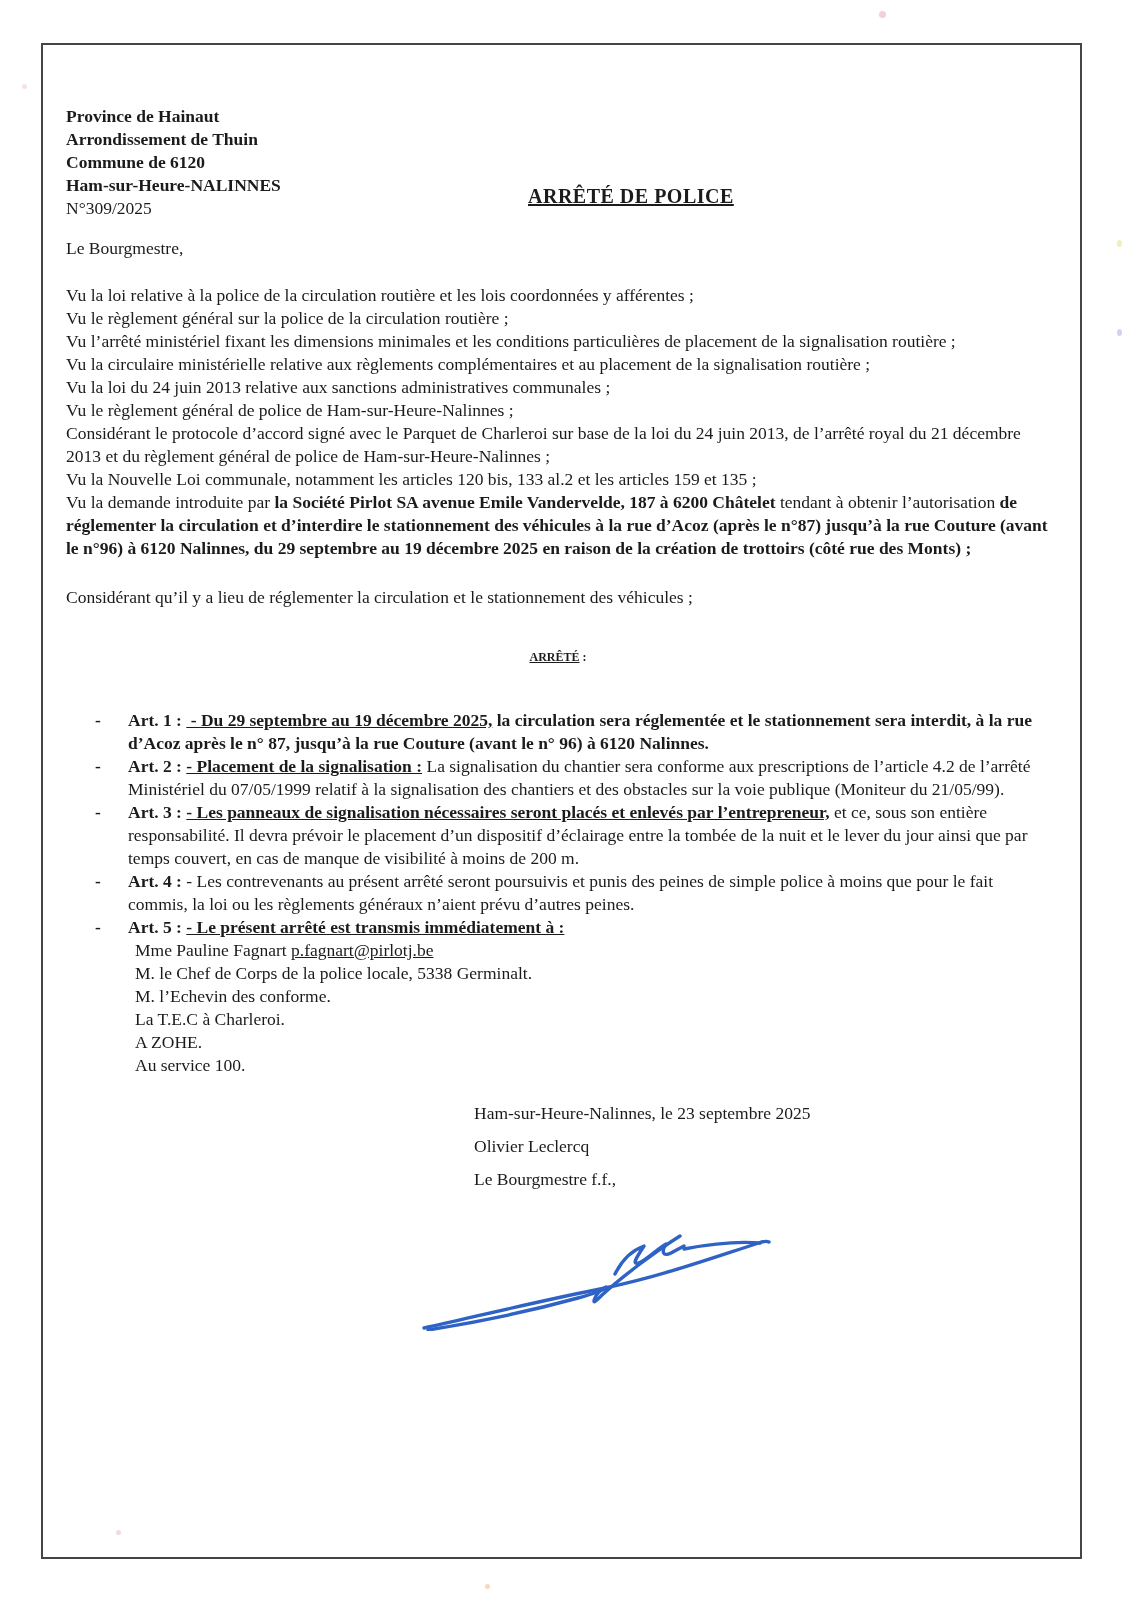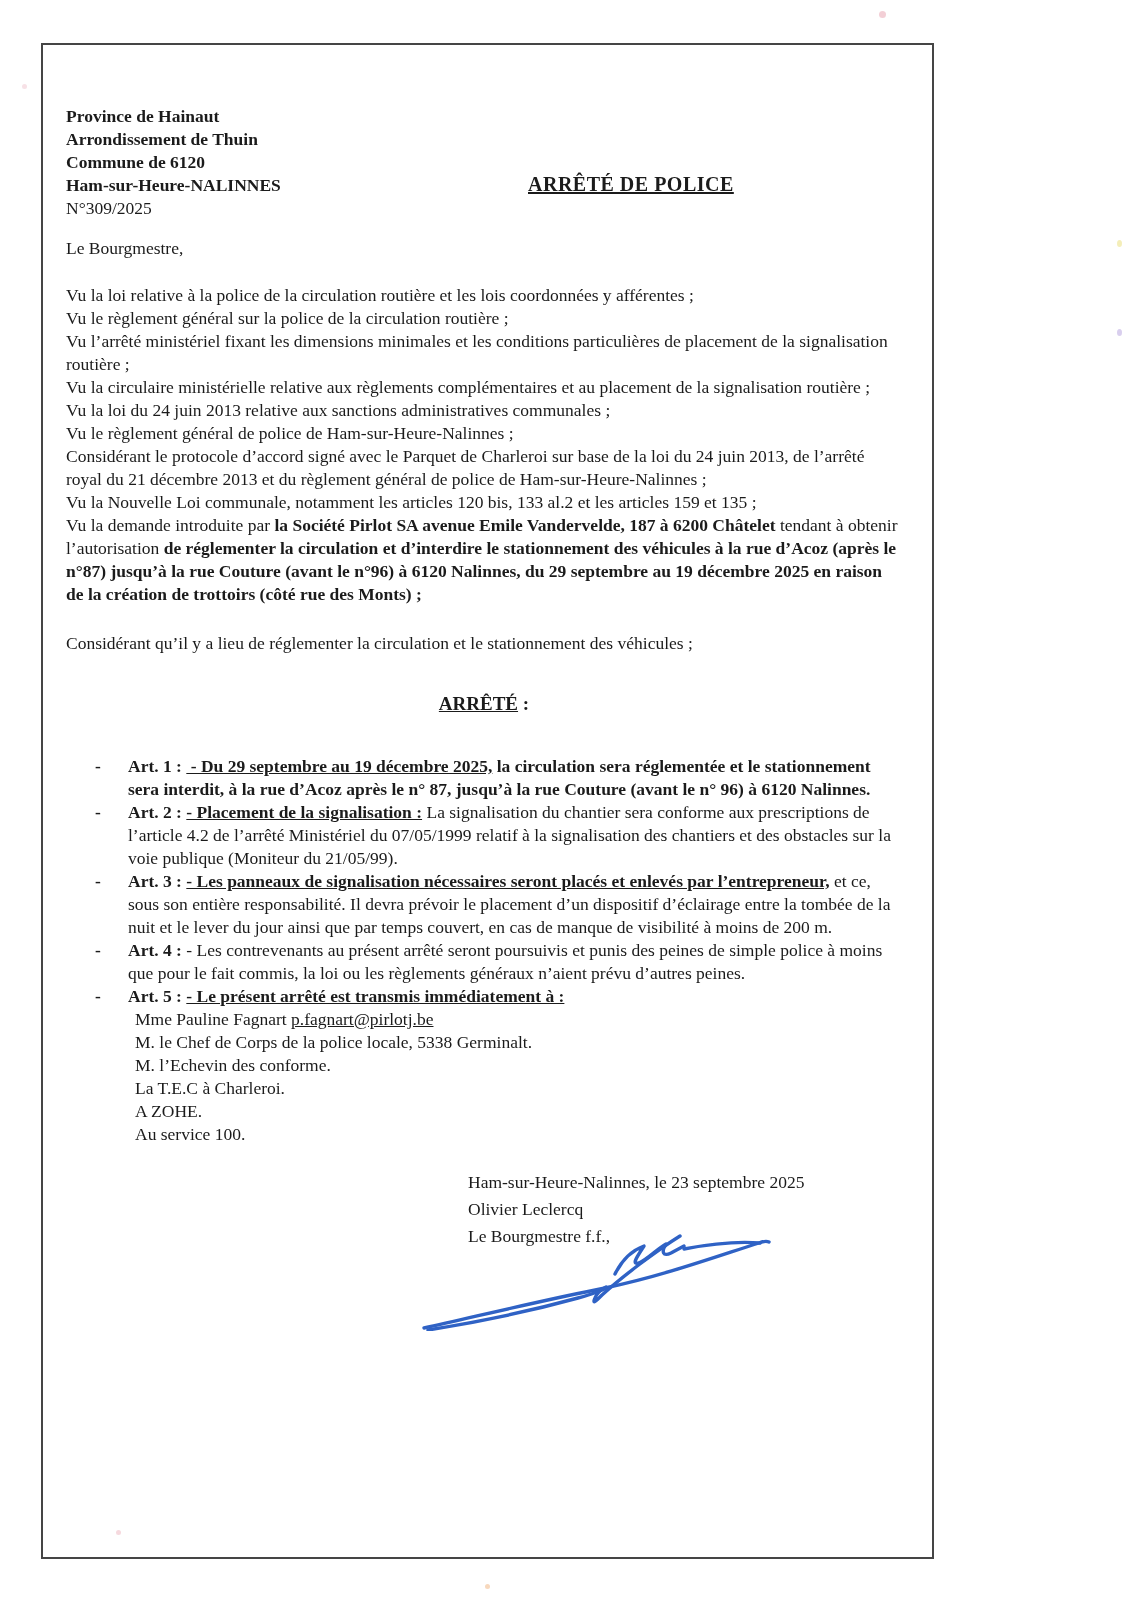--- a/index.html
+++ b/index.html
@@ -12,21 +12,21 @@
     height: 1600px;
     position: relative;
     font-family: "Liberation Serif", serif;
     color: #1b1b1b;
     overflow: hidden;
   }
   .page-frame {
     position: absolute;
     left: 41px;
     top: 43px;
-    width: 893px;
+    width: 1041px;
     height: 1516px;
     border: 2px solid #454545;
     box-sizing: border-box;
     background: #ffffff;
   }
   .content {
     position: relative;
     padding: 60px 30px 0 23px;
     font-size: 17.5px;
     line-height: 23px;
@@ -36,39 +36,39 @@
 
   .header-block { position: relative; }
   .header-left div {
     font-weight: bold;
     line-height: 23px;
   }
   .header-left .doc-number { font-weight: normal; }
   .doc-title {
     position: absolute;
     left: 462px;
-    top: 68px;
+    top: 80px;
     font-size: 20px;
     font-weight: bold;
     letter-spacing: 0.5px;
     text-decoration: underline;
     white-space: nowrap;
   }
   .salutation { margin: 17px 0 8px 0; }
 
   .recitals { margin-top: 24px; }
   .recitals p, .recipients p { margin: 0; }
   .emphasis { font-size: 19px; font-weight: bold; }
 
   .considering { margin: 26px 0 0 0; }
 
   .decree-heading {
     margin-top: 37px;
     text-align: center;
-    font-size: 19px;
+    font-size: 12px;
     font-weight: bold;
   }
   .decree-heading .u { text-decoration: underline; }
 
   .articles { margin-top: 40px; }
   .art-row {
     display: flex;
     align-items: flex-start;
   }
   .art-row .dash {
@@ -77,21 +77,21 @@
     flex: 0 0 auto;
     font-weight: bold;
   }
   .art-row .art-text { flex: 1 1 auto; }
 
   .recipients { margin-left: 69px; }
 
   .signoff {
     margin: 25px 0 0 398px;
   }
-  .signoff p { margin: 4px; font-family: Liberation Serif, serif; }
+  .signoff p { margin: 10px; font-family: Liberation Serif, serif; }
 
   .signature-svg {
     position: absolute;
     left: 418px;
     top: 1196px;
     width: 360px;
     height: 135px;
   }
 
   

